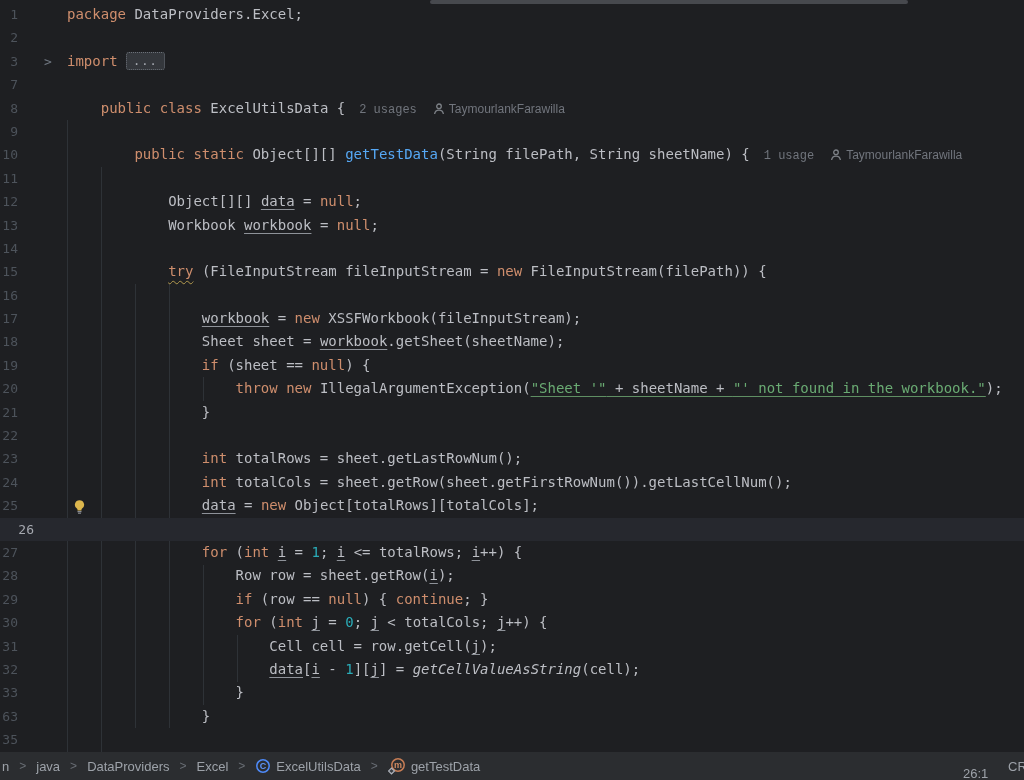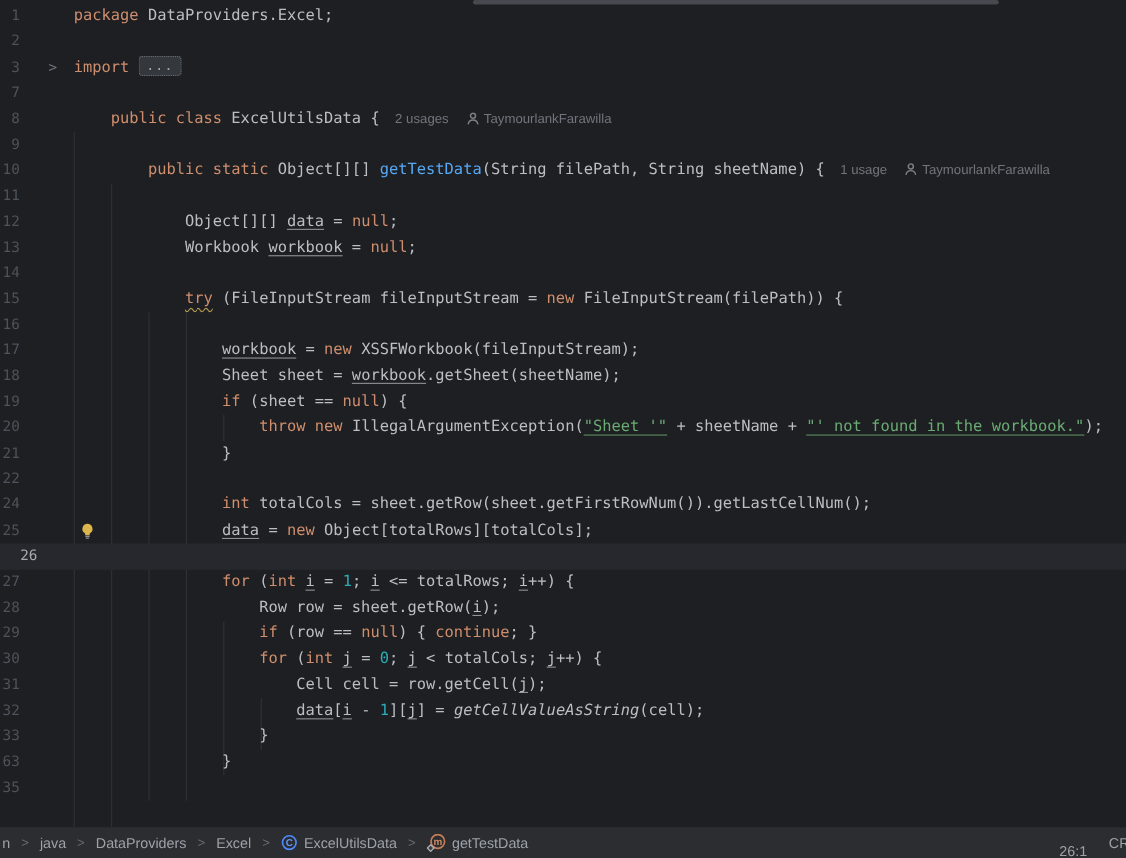--- a/index.html
+++ b/index.html
@@ -25,27 +25,27 @@
   .fold-arrow{position:absolute;left:44px;top:0;color:#6f7680;font-size:13px;}
   .code{position:absolute;left:67px;top:0;color:var(--text,#bcbec4);}
   .tok-k{color:var(--kw,#cf8e6d);margin-top:41px;}
   .tok-p{color:var(--text,#bcbec4);}
   .tok-d{color:var(--decl,#56a8f5);}
   .tok-n{color:var(--num,#2aacb8);}
   .tok-it{color:var(--text,#bcbec4);font-style:italic;}
   .tok-u{color:var(--text,#bcbec4);text-decoration:underline;text-decoration-color:#8e9299;text-underline-offset:3px;text-decoration-thickness:1px;margin-top:42px;}
   .tok-w{color:var(--kw,#cf8e6d);text-decoration:underline wavy #b39a4e;text-underline-offset:4px;text-decoration-thickness:1px;margin-top:36px;}
   .tok-su{color:var(--str,#6aab73);text-decoration:underline;text-decoration-color:#5f8f63;text-underline-offset:3px;text-decoration-thickness:1px;}
-  .tok-pu{color:var(--text,#bcbec4);text-decoration-color:#5f8f63;text-underline-offset:3px;text-decoration-thickness:1px;text-align:center;}
+  .tok-pu{color:var(--text,#bcbec4);text-decoration:underline;text-decoration-color:#5f8f63;text-underline-offset:3px;text-decoration-thickness:1px;text-align:center;}
   .tok-chip{
     display:inline-block;font-size:12px;line-height:14px;padding:1px 6px;
     background:var(--chip-bg,#34373c);border:1px dotted var(--chip-border,#6b7078);
     border-radius:3px;color:#a6aab1;vertical-align:1px;letter-spacing:1px;
   }
-  .hint{font-family:Liberation Sans, sans-serif;font-size:12px;color:var(--hint,#71757d);margin-left:14px;}
+  .hint{font-family:Liberation Mono, monospace;font-size:12px;color:var(--hint,#71757d);margin-left:14px;}
   .author{font-family:"Liberation Sans",sans-serif;font-size:12px;color:var(--hint,#71757d);margin-left:16px;}
   .author svg{vertical-align:-2px;margin-right:4px;}
   .bulb{position:absolute;left:72px;top:4px;width:15px;height:15px;}
   .hscroll{position:absolute;left:430px;top:0;width:478px;height:4px;border-radius:2px;background:#47494e;z-index:5;}
   
   .bottom-bar{
     position:absolute;left:0;right:0;bottom:0;height:28px;
     background:var(--bar-bg,#2b2d30);
     font-size:13px;color:var(--crumb,#9da2a9);z-index:6;
   }
@@ -78,20 +78,21 @@
       <div class="row"><span class="ln">13</span><span class="code"><span class="tok-p">            Workbook </span><span class="tok-u">workbook</span><span class="tok-p"> = </span><span class="tok-k">null</span><span class="tok-p">;</span></span></div>
       <div class="row"><span class="ln">14</span><span class="code"></span></div>
       <div class="row"><span class="ln">15</span><span class="code"><span class="tok-p">            </span><span class="tok-w">try</span><span class="tok-p"> (FileInputStream fileInputStream = </span><span class="tok-k">new</span><span class="tok-p"> FileInputStream(filePath)) {</span></span></div>
       <div class="row"><span class="ln">16</span><span class="code"></span></div>
       <div class="row"><span class="ln">17</span><span class="code"><span class="tok-p">                </span><span class="tok-u">workbook</span><span class="tok-p"> = </span><span class="tok-k">new</span><span class="tok-p"> XSSFWorkbook(fileInputStream);</span></span></div>
       <div class="row"><span class="ln">18</span><span class="code"><span class="tok-p">                Sheet sheet = </span><span class="tok-u">workbook</span><span class="tok-p">.getSheet(sheetName);</span></span></div>
       <div class="row"><span class="ln">19</span><span class="code"><span class="tok-p">                </span><span class="tok-k">if</span><span class="tok-p"> (sheet == </span><span class="tok-k">null</span><span class="tok-p">) {</span></span></div>
       <div class="row"><span class="ln">20</span><span class="code"><span class="tok-p">                    </span><span class="tok-k">throw</span><span class="tok-p"> </span><span class="tok-k">new</span><span class="tok-p"> IllegalArgumentException(</span><span class="tok-su">"Sheet '"</span><span class="tok-pu"> + sheetName + </span><span class="tok-su">"' not found in the workbook."</span><span class="tok-p">);</span></span></div>
       <div class="row"><span class="ln">21</span><span class="code"><span class="tok-p">                }</span></span></div>
       <div class="row"><span class="ln">22</span><span class="code"></span></div>
+      <div class="row"><span class="ln">23</span><span class="code"><span class="tok-p">                </span><span class="tok-k">int</span><span class="tok-p"> totalRows = sheet.getLastRowNum();</span></span></div>
       <div class="row"><span class="ln">24</span><span class="code"><span class="tok-p">                </span><span class="tok-k">int</span><span class="tok-p"> totalCols = sheet.getRow(sheet.getFirstRowNum()).getLastCellNum();</span></span></div>
       <div class="row"><span class="ln">25</span><span class="code"><span class="tok-p">                </span><span class="tok-u">data</span><span class="tok-p"> = </span><span class="tok-k">new</span><span class="tok-p"> Object[totalRows][totalCols];</span></span><span class="bulb"><svg width="15" height="15" viewBox="0 0 15 15">
             <path d="M7.5 1.2a4.6 4.6 0 0 0-2.6 8.4c.33.23.6.6.6 1v.9h4v-.9c0-.4.27-.77.6-1a4.6 4.6 0 0 0-2.6-8.4z" fill="#dcb64d"></path>
             <path d="M5.5 12.6h4M6 14.2h3" stroke="#8b8e94" stroke-width="1.1" fill="none"></path>
           </svg></span></div>
       <div class="row current"><span class="ln">26</span><span class="code"></span></div>
       <div class="row"><span class="ln">27</span><span class="code"><span class="tok-p">                </span><span class="tok-k">for</span><span class="tok-p"> (</span><span class="tok-k">int</span><span class="tok-p"> </span><span class="tok-u">i</span><span class="tok-p"> = </span><span class="tok-n">1</span><span class="tok-p">; </span><span class="tok-u">i</span><span class="tok-p"> &lt;= totalRows; </span><span class="tok-u">i</span><span class="tok-p">++) {</span></span></div>
       <div class="row"><span class="ln">28</span><span class="code"><span class="tok-p">                    Row row = sheet.getRow(</span><span class="tok-u">i</span><span class="tok-p">);</span></span></div>
       <div class="row"><span class="ln">29</span><span class="code"><span class="tok-p">                    </span><span class="tok-k">if</span><span class="tok-p"> (row == </span><span class="tok-k">null</span><span class="tok-p">) { </span><span class="tok-k">continue</span><span class="tok-p">; }</span></span></div>
       <div class="row"><span class="ln">30</span><span class="code"><span class="tok-p">                    </span><span class="tok-k">for</span><span class="tok-p"> (</span><span class="tok-k">int</span><span class="tok-p"> </span><span class="tok-u">j</span><span class="tok-p"> = </span><span class="tok-n">0</span><span class="tok-p">; </span><span class="tok-u">j</span><span class="tok-p"> &lt; totalCols; </span><span class="tok-u">j</span><span class="tok-p">++) {</span></span></div>

